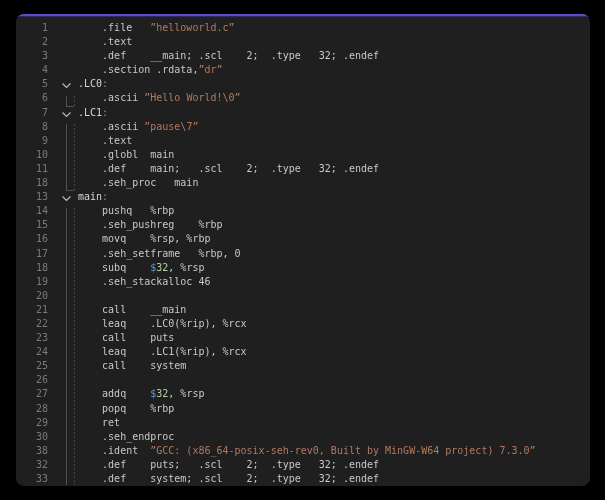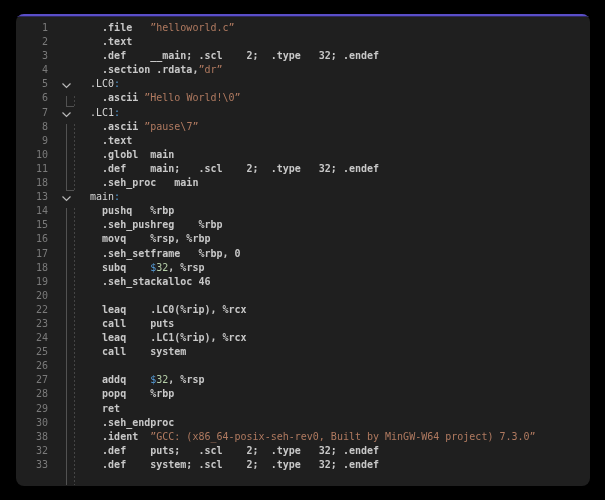--- a/index.html
+++ b/index.html
@@ -20,22 +20,22 @@
   .guides { position: absolute; left: 0; top: 0; right: 0; bottom: 0; z-index: 0; }
   .gline { position: absolute; width: 1px; background: #525252; }
   .gdash { position: absolute; width: 1px;
     background: repeating-linear-gradient(to bottom, #454545 0 2px, transparent 2px 4px); }
   .gfoot { position: absolute; height: 1px; background: #525252; }
   #lines { position: relative; z-index: 1; }
   .row { display: flex; height: 14.1px; position: relative; white-space: pre; }
   .num { flex: none; width: 32px; text-align: right; color: #7a7a7a; }
   .chev { position: absolute; left: 45px; top: 3px; width: 12px; height: 8px; }
   .code { flex: none; padding-left: 30px; white-space: pre; }
-  .c-plain  { color: var(--c-plain,  #c8c8c8); font-weight: bold; }
-  .c-label  { color: var(--c-label,  #d6d6d6); margin-left: 12px; }
+  .c-plain  { color: var(--c-plain,  #c8c8c8); }
+  .c-label  { color: var(--c-label,  #d6d6d6); }
   .c-string { color: var(--c-string, #b07a60); }
   .c-blue   { color: var(--c-blue,   #569cd6); }
   .c-green  { color: var(--c-green,  #b5cea8); }
 </style>
 </head>
 <body>
 
 <div class="stage">
   <div class="window">
     <div class="accent"></div>
@@ -70,20 +70,21 @@
           <div class="row"><span class="num">13</span><span class="chev"><svg width="11" height="8" viewBox="0 0 11 8">
                 <polyline points="1.5,1.5 5.5,5.5 9.5,1.5" fill="none" stroke="#b8b8b8" stroke-width="1.2"></polyline>
               </svg></span><span class="code"><span class="c-label">main</span><span class="c-blue">:</span></span></div>
           <div class="row"><span class="num">14</span><span class="code"><span class="c-plain">    pushq   %rbp</span></span></div>
           <div class="row"><span class="num">15</span><span class="code"><span class="c-plain">    .seh_pushreg    %rbp</span></span></div>
           <div class="row"><span class="num">16</span><span class="code"><span class="c-plain">    movq    %rsp, %rbp</span></span></div>
           <div class="row"><span class="num">17</span><span class="code"><span class="c-plain">    .seh_setframe   %rbp, 0</span></span></div>
           <div class="row"><span class="num">18</span><span class="code"><span class="c-plain">    subq    </span><span class="c-blue">$</span><span class="c-green">32</span><span class="c-plain">, %rsp</span></span></div>
           <div class="row"><span class="num">19</span><span class="code"><span class="c-plain">    .seh_stackalloc 46</span></span></div>
           <div class="row"><span class="num">20</span></div>
+          <div class="row"><span class="num">21</span><span class="code"><span class="c-plain">    call    __main</span></span></div>
           <div class="row"><span class="num">22</span><span class="code"><span class="c-plain">    leaq    .LC0(%rip), %rcx</span></span></div>
           <div class="row"><span class="num">23</span><span class="code"><span class="c-plain">    call    puts</span></span></div>
           <div class="row"><span class="num">24</span><span class="code"><span class="c-plain">    leaq    .LC1(%rip), %rcx</span></span></div>
           <div class="row"><span class="num">25</span><span class="code"><span class="c-plain">    call    system</span></span></div>
           <div class="row"><span class="num">26</span></div>
           <div class="row"><span class="num">27</span><span class="code"><span class="c-plain">    addq    </span><span class="c-blue">$</span><span class="c-green">32</span><span class="c-plain">, %rsp</span></span></div>
           <div class="row"><span class="num">28</span><span class="code"><span class="c-plain">    popq    %rbp</span></span></div>
           <div class="row"><span class="num">29</span><span class="code"><span class="c-plain">    ret</span></span></div>
           <div class="row"><span class="num">30</span><span class="code"><span class="c-plain">    .seh_endproc</span></span></div>
           <div class="row"><span class="num">38</span><span class="code"><span class="c-plain">    .ident  </span><span class="c-string">”GCC: (x86_64-posix-seh-rev0, Built by MinGW-W64 project) 7.3.0”</span></span></div>

